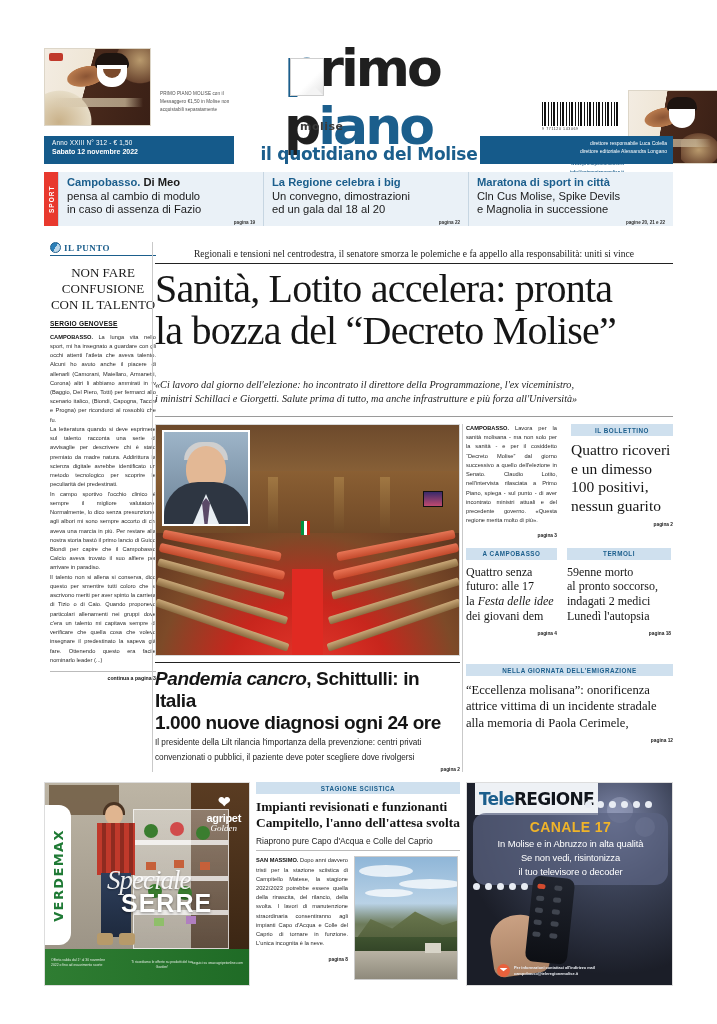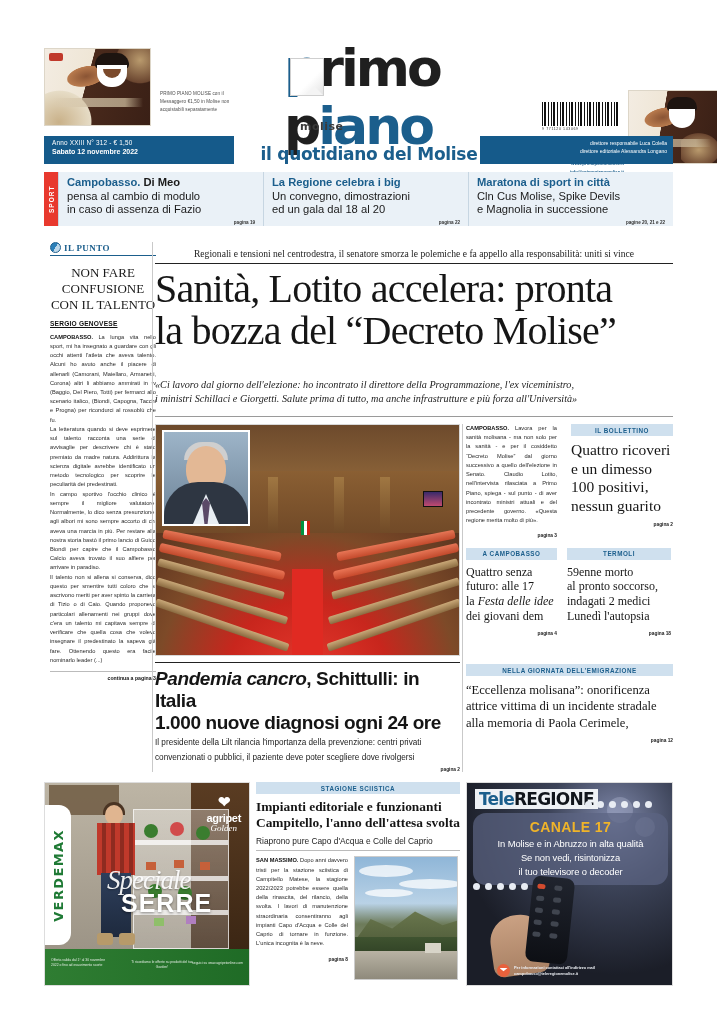--- a/index.html
+++ b/index.html
@@ -250,21 +250,21 @@
     background:linear-gradient(#6f7d52,#4e5a38);clip-path:polygon(0 100%,18% 34%,36% 55%,55% 18%,78% 48%,100% 30%,100% 100%);}
   .sk-trees{position:absolute;left:0;top:80px;width:100%;height:20px;background:linear-gradient(#3f5330,#2f4024);}
   .sk-ground{position:absolute;left:0;bottom:0;width:100%;height:28px;background:linear-gradient(#b9b3a4,#8f8a7c);}
   .sk-hut{position:absolute;right:16px;bottom:26px;width:16px;height:10px;background:#d8d4c8;}
 
   .ad-tele { position:absolute; left:466px; top:782px; width:207px; height:204px;
     background:linear-gradient(#2b2f3a,#14161d); overflow:hidden; border:1px solid #ddd; }
   .tl-blur{position:absolute;left:0;top:0;width:100%;height:100%;
     background:radial-gradient(circle at 72% 18%,#7d86a8 0%,#3c4358 30%,#1b1e28 70%);}
   .tl-bokeh{position:absolute;border-radius:50%;background:rgba(200,210,235,.28);}
-  .tl-logo{position:absolute;left:8px;top:6px;background:#eef1f5;padding:0 4px;}
+  .tl-logo{position:absolute;left:8px;top:0;background:#eef1f5;padding:6px 4px;}
   .tl-logo span{font-size:17px;font-weight:700;letter-spacing:-.8px;font-family:"DejaVu Sans",sans-serif;}
   .tl-logo .t1{color:#1b5e8c;} .tl-logo .t2{color:#11151c;}
   .tl-dots{position:absolute;display:flex;gap:5px;}
   .tl-dots i{width:7px;height:7px;border-radius:50%;background:#e8ecf3;display:block;}
   .tl-panel{position:absolute;left:6px;top:30px;width:195px;
     background:rgba(92,100,130,.72);border-radius:13px;padding:6px 4px 8px;text-align:center;}
   .tl-canale{font-size:14px;font-weight:700;color:#f0b429;letter-spacing:.4px;}
   .tl-line{font-size:9.4px;color:#fff;margin-top:3px;letter-spacing:-.1px;}
   .tl-remote{position:absolute;left:62px;bottom:22px;width:42px;height:86px;
     background:linear-gradient(#20242e,#0d0f14);border-radius:8px;transform:rotate(6deg);}
@@ -555,21 +555,21 @@
     <div class="vm-footer">
       <div class="ft1">Offerta valida dal 1° al 30 novembre 2022 o fino ad esaurimento scorte</div>
       <div class="ft2">Ti ricordiamo le offerte su prodotti del tuo Garden!</div>
       <div class="ft3">seguici su  www.agripetonline.com</div>
     </div>
   </div>
 
   <div class="ski">
     <div class="secbadge">STAGIONE SCIISTICA</div>
     <h2>
-      <div>Impianti editoriale e funzionanti</div>
+      <div>Impianti revisionati e funzionanti</div>
       <div>Campitello, l'anno dell'attesa svolta</div>
     </h2>
     <div class="dek">Riaprono pure Capo d'Acqua e Colle del Caprio</div>
     <div class="ski-rule"></div>
     <div class="ski-body">
       <div style="width:92px;">
         <div class="ski-text">
           <b>SAN MASSIMO.</b><span> Dopo anni davvero tristi per la stazione sciistica di Campitello Matese, la stagione 2022/2023 potrebbe essere quella della rinascita, del rilancio, della svolta. I lavori di manutenzione straordinaria consentiranno agli impianti Capo d'Acqua e Colle del Caprio di tornare in funzione. L'unica incognita è la neve.</span>
         </div>
         <div class="ski-pg">pagina 8</div>

